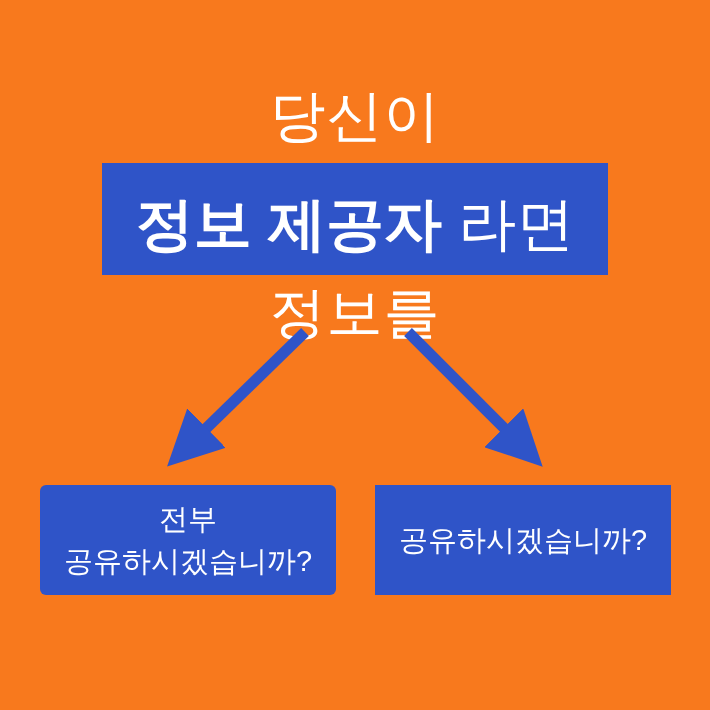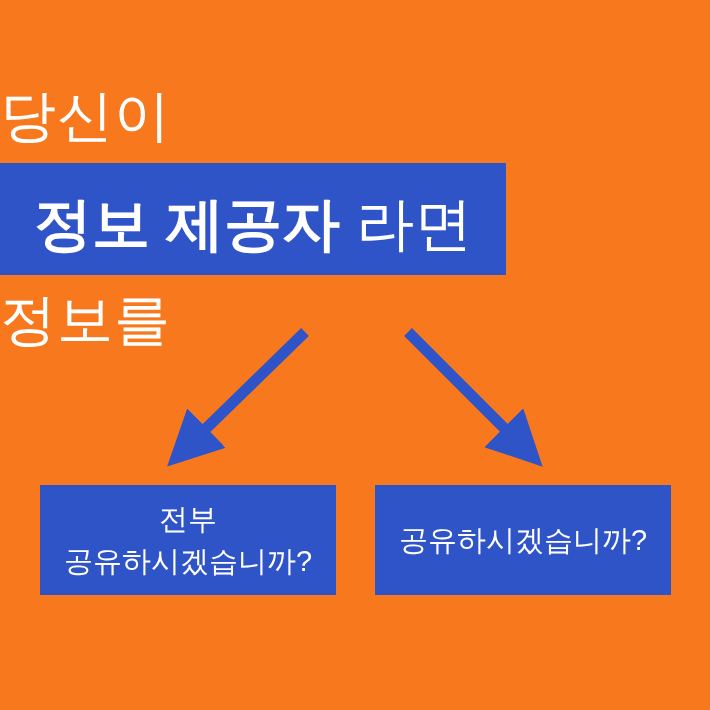--- a/index.html
+++ b/index.html
@@ -11,21 +11,21 @@
     width: 710px;
     height: 710px;
     overflow: hidden;
     font-family: "Liberation Sans", "DejaVu Sans", sans-serif;
   }
   .heading-stack {
     position: absolute;
     top: 82px;
     left: 0;
     width: 710px;
-    text-align: left;
+    text-align: center;
     color: #ffffff;
   }
   .heading-line1 {
     font-size: 56px;
     font-weight: 400;
     letter-spacing: 1px;
     line-height: 1.2;
   }
   .highlight-box {
     display: inline-block;
@@ -35,21 +35,21 @@
     line-height: 1.2;
   }
   .highlight-strong {
     font-weight: 700;
   }
   .highlight-suffix {
     font-weight: 400;
     margin-left: 0.28em;
   }
   .heading-line3 {
-    margin-top: 11px;
+    margin-top: 4px;
     font-size: 56px;
     font-weight: 400;
     letter-spacing: 1px;
     line-height: 1.2;
   }
   .arrows {
     position: absolute;
     top: 320px;
     left: 0;
     width: 710px;
@@ -63,21 +63,21 @@
     color: #ffffff;
     display: flex;
     flex-direction: column;
     align-items: center;
     justify-content: center;
     text-align: center;
     font-size: 29px;
     line-height: 1.45;
     font-weight: 400;
   }
-  .branch-left { left: 40px; }
+  .branch-left { left: 40px; border-radius: 6px; }
   .branch-right { left: 375px; }
 </style>
 </head>
 <body>
 
 <div class="canvas" id="canvas" style="background: rgb(248, 121, 29);">
 
   <div class="heading-stack">
     <div class="heading-line1">당신이</div>
 

